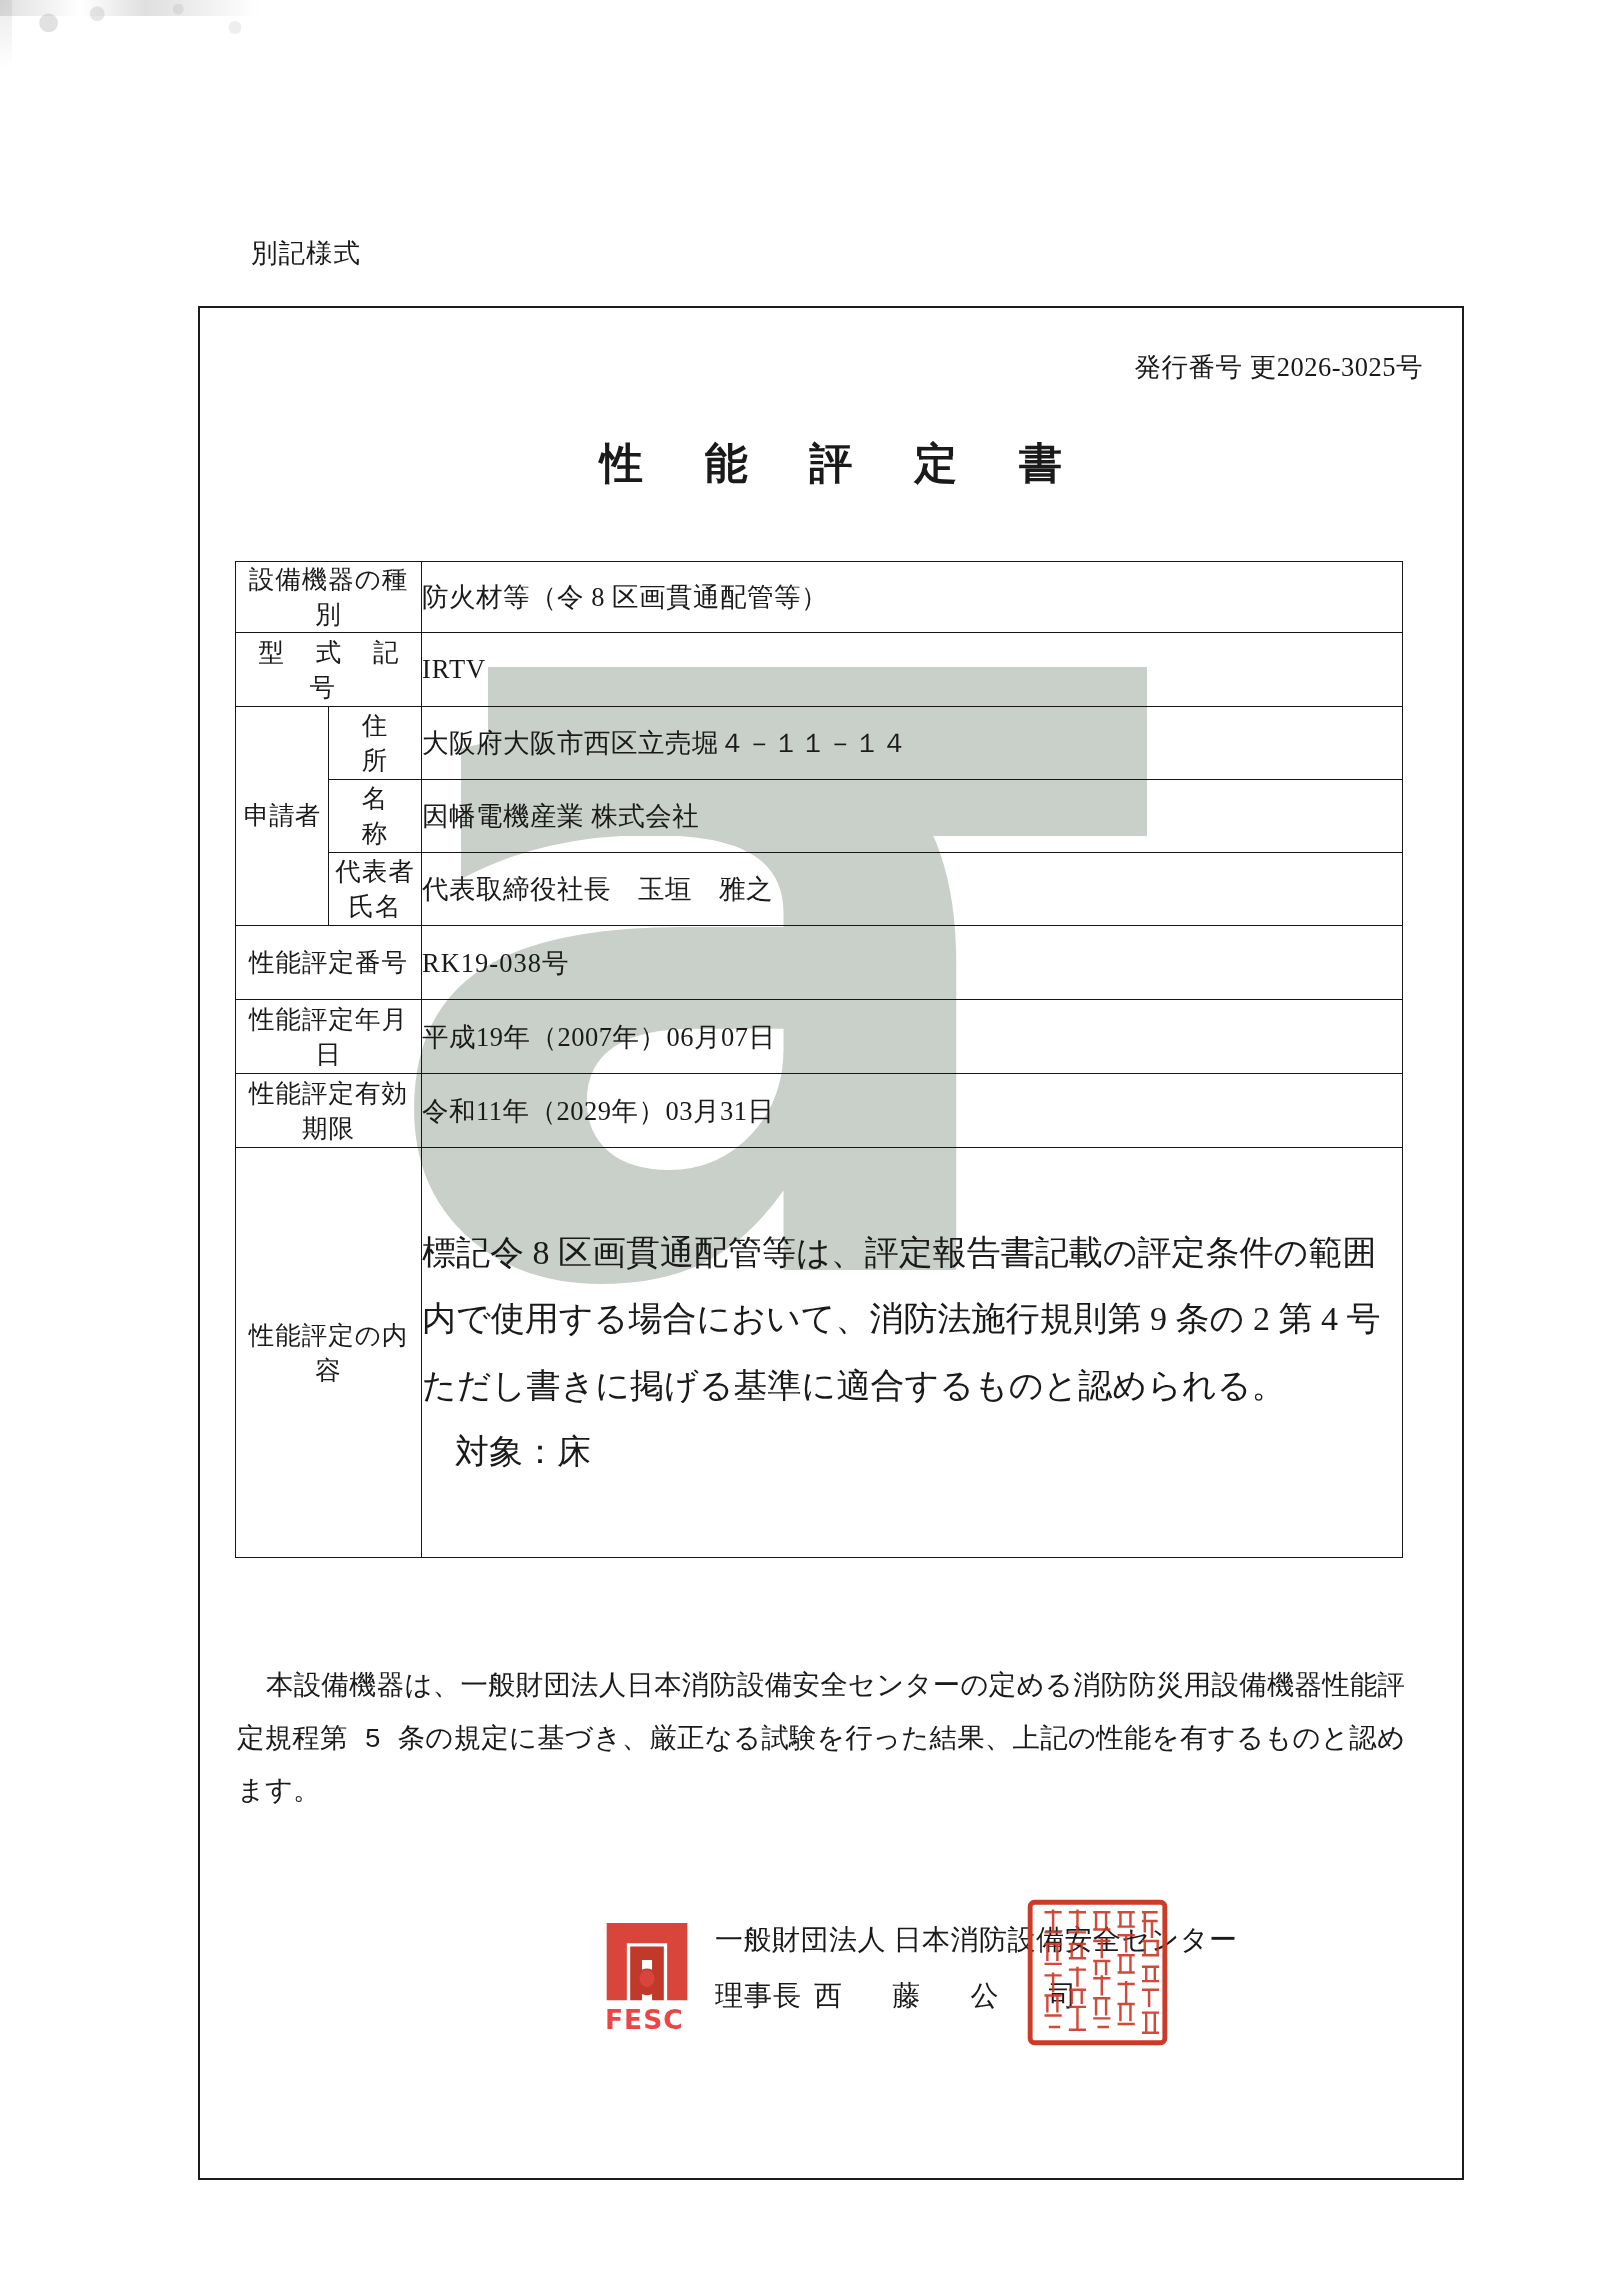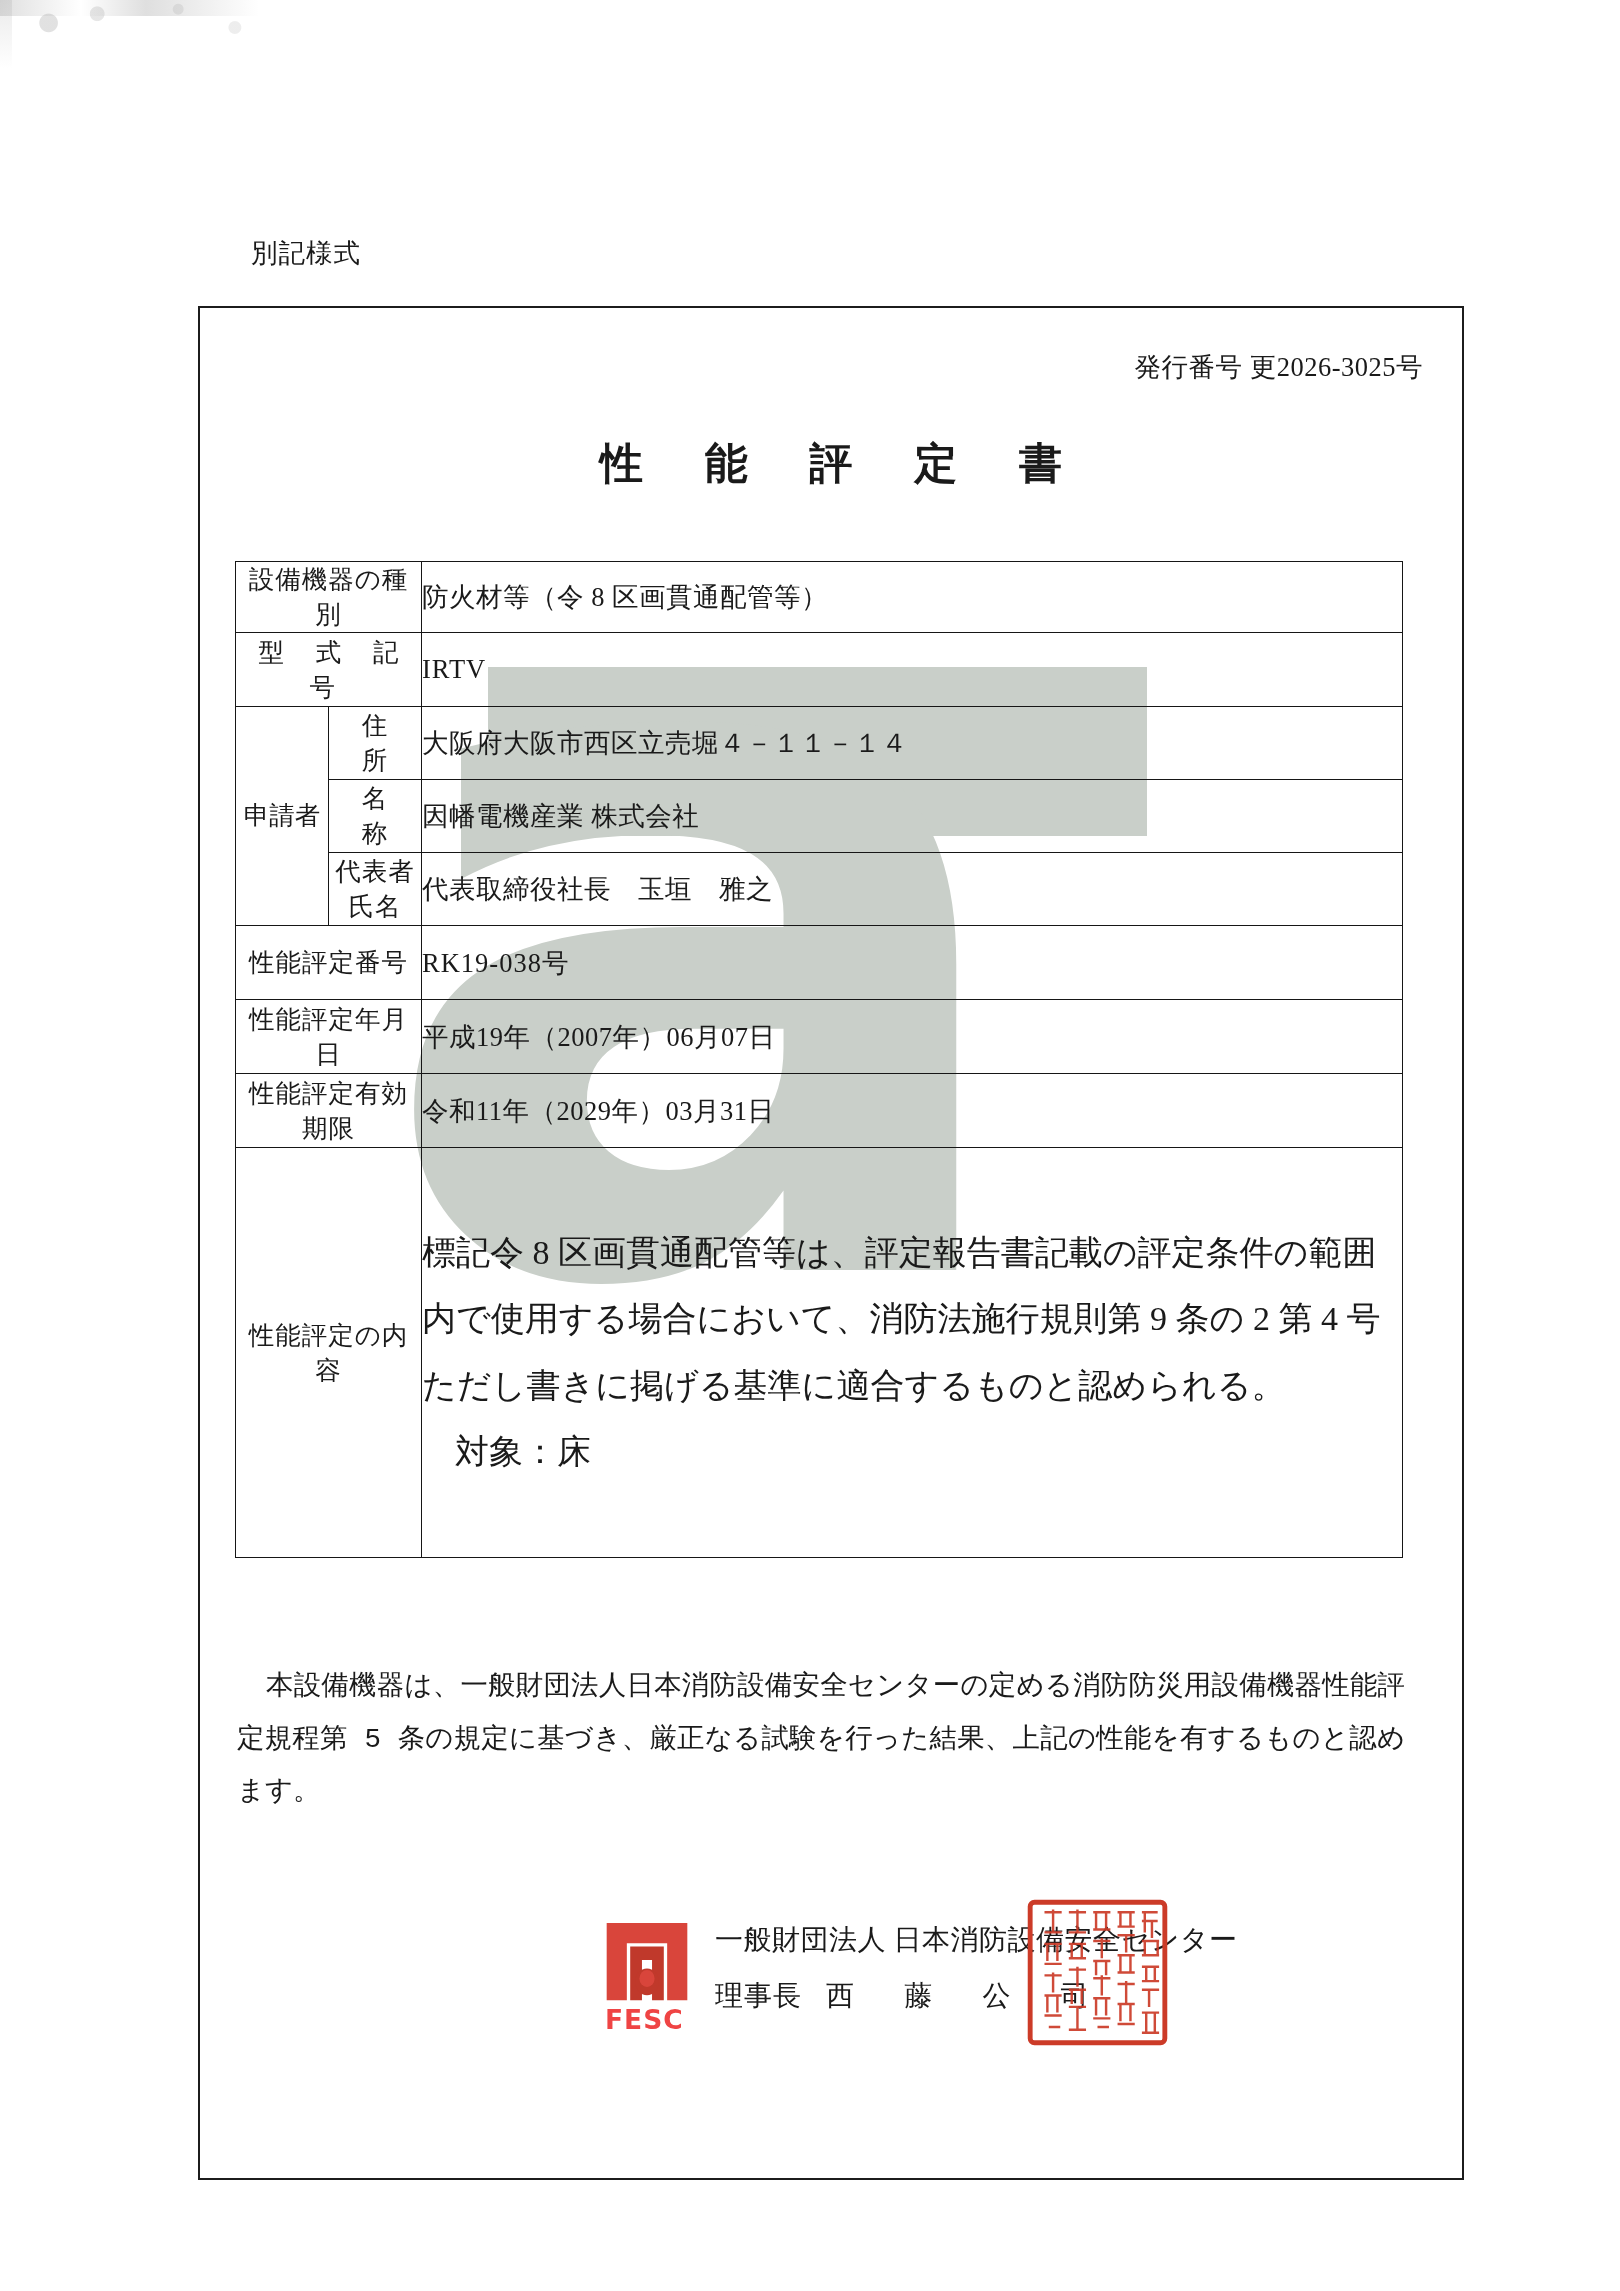--- a/index.html
+++ b/index.html
@@ -186,21 +186,21 @@
     margin-top: 2px;
   }
   .sign-lines {
     position: absolute;
     left: 480px; top: 13.7px;
     font-size: 28px;
     line-height: 2.0;
   }
   .sign-org { letter-spacing: 0.5px; }
   .sign-role { letter-spacing: 1px; }
-  .sign-role .nm { letter-spacing: 21.6px; margin-left: 24px; }
+  .sign-role .nm { letter-spacing: 21.6px; margin-left: 12px; }
 
   .seal {
     position: absolute;
     left: 790px; top: 0px;
     width: 145px; height: 149px;
   }
   .seal svg { width: 145px; height: 149px; display: block; }
 </style>
 </head>
 <body>

